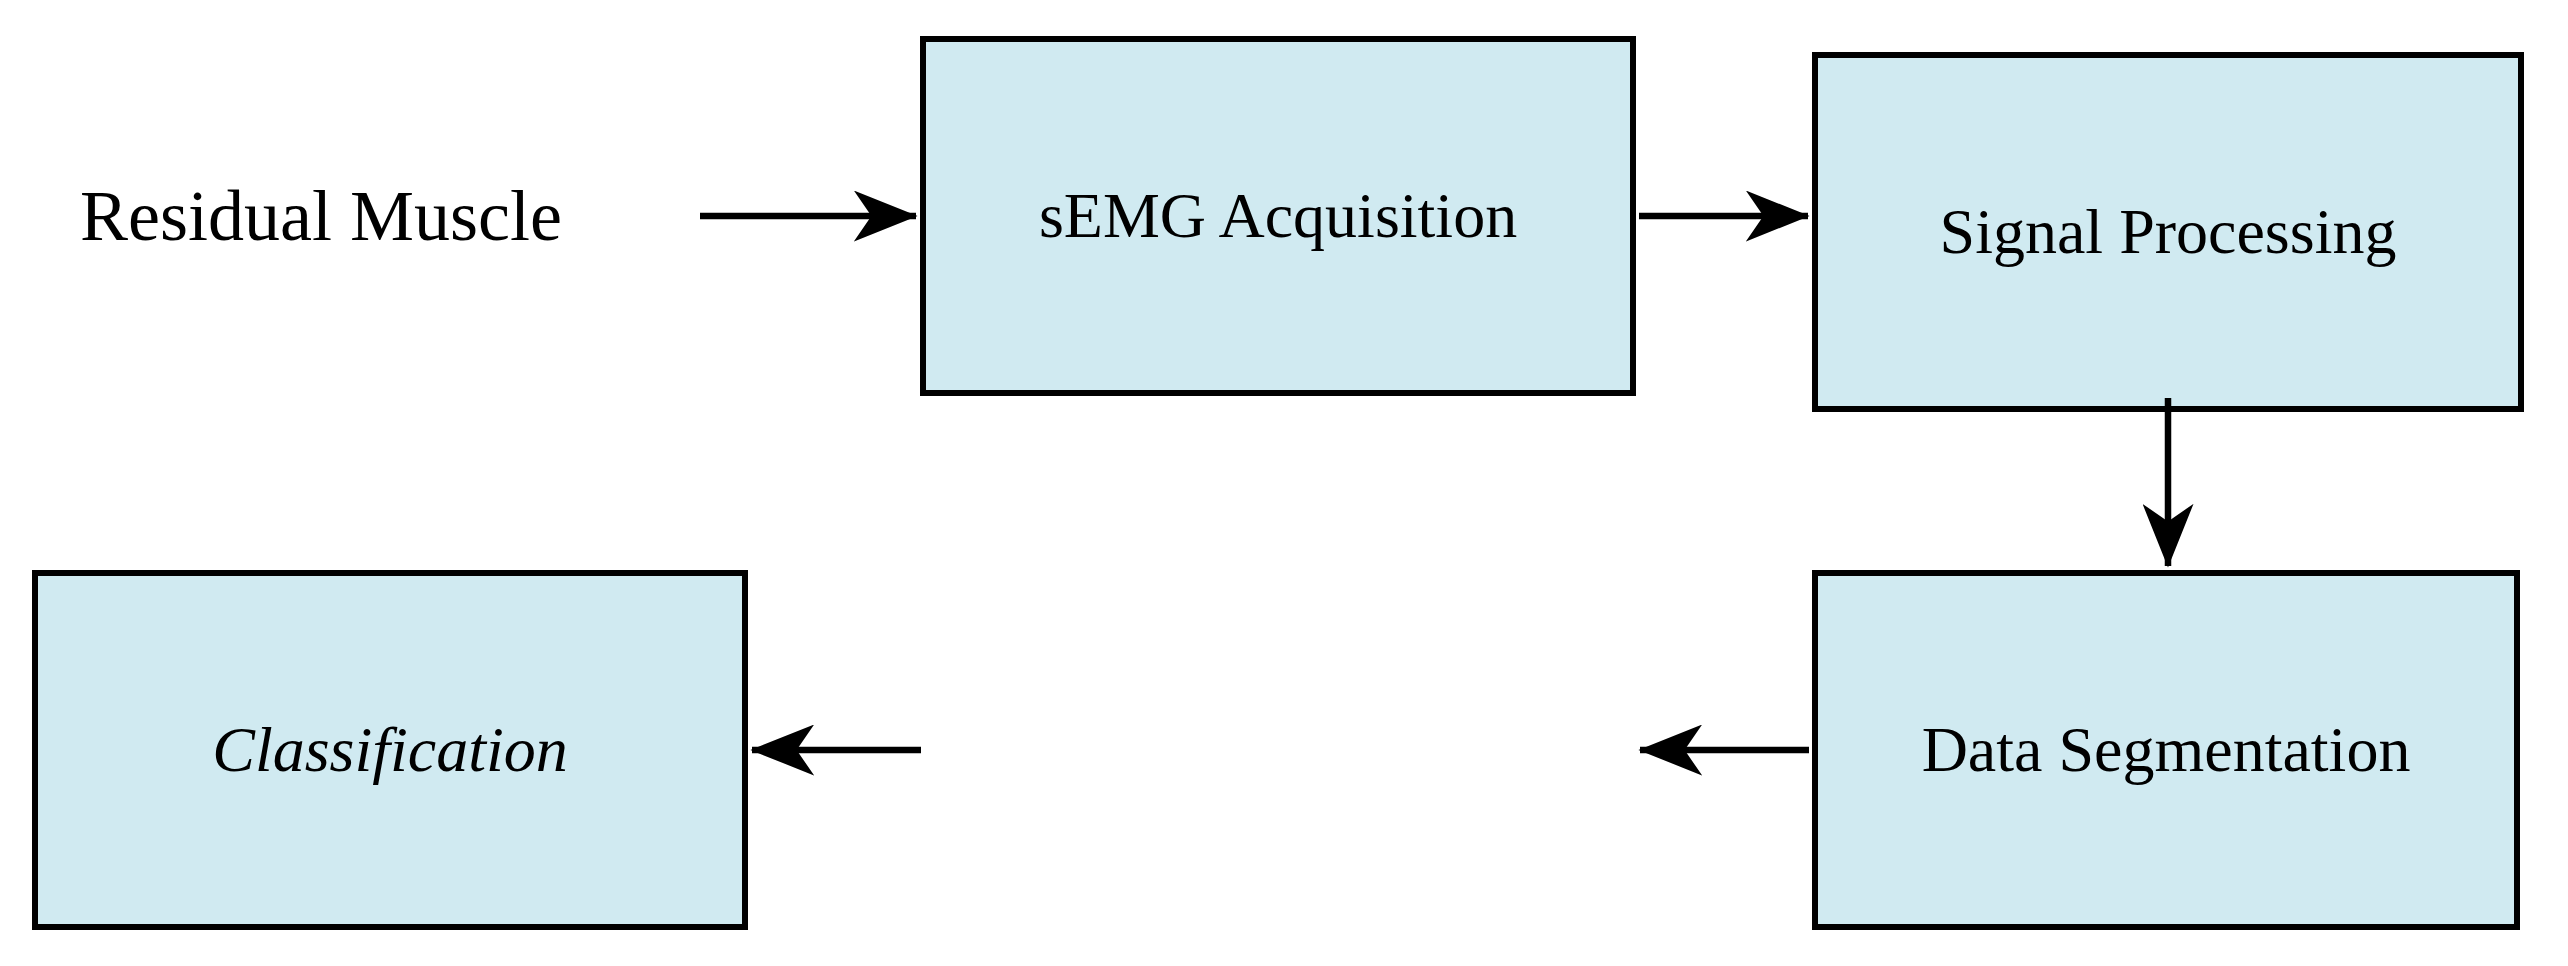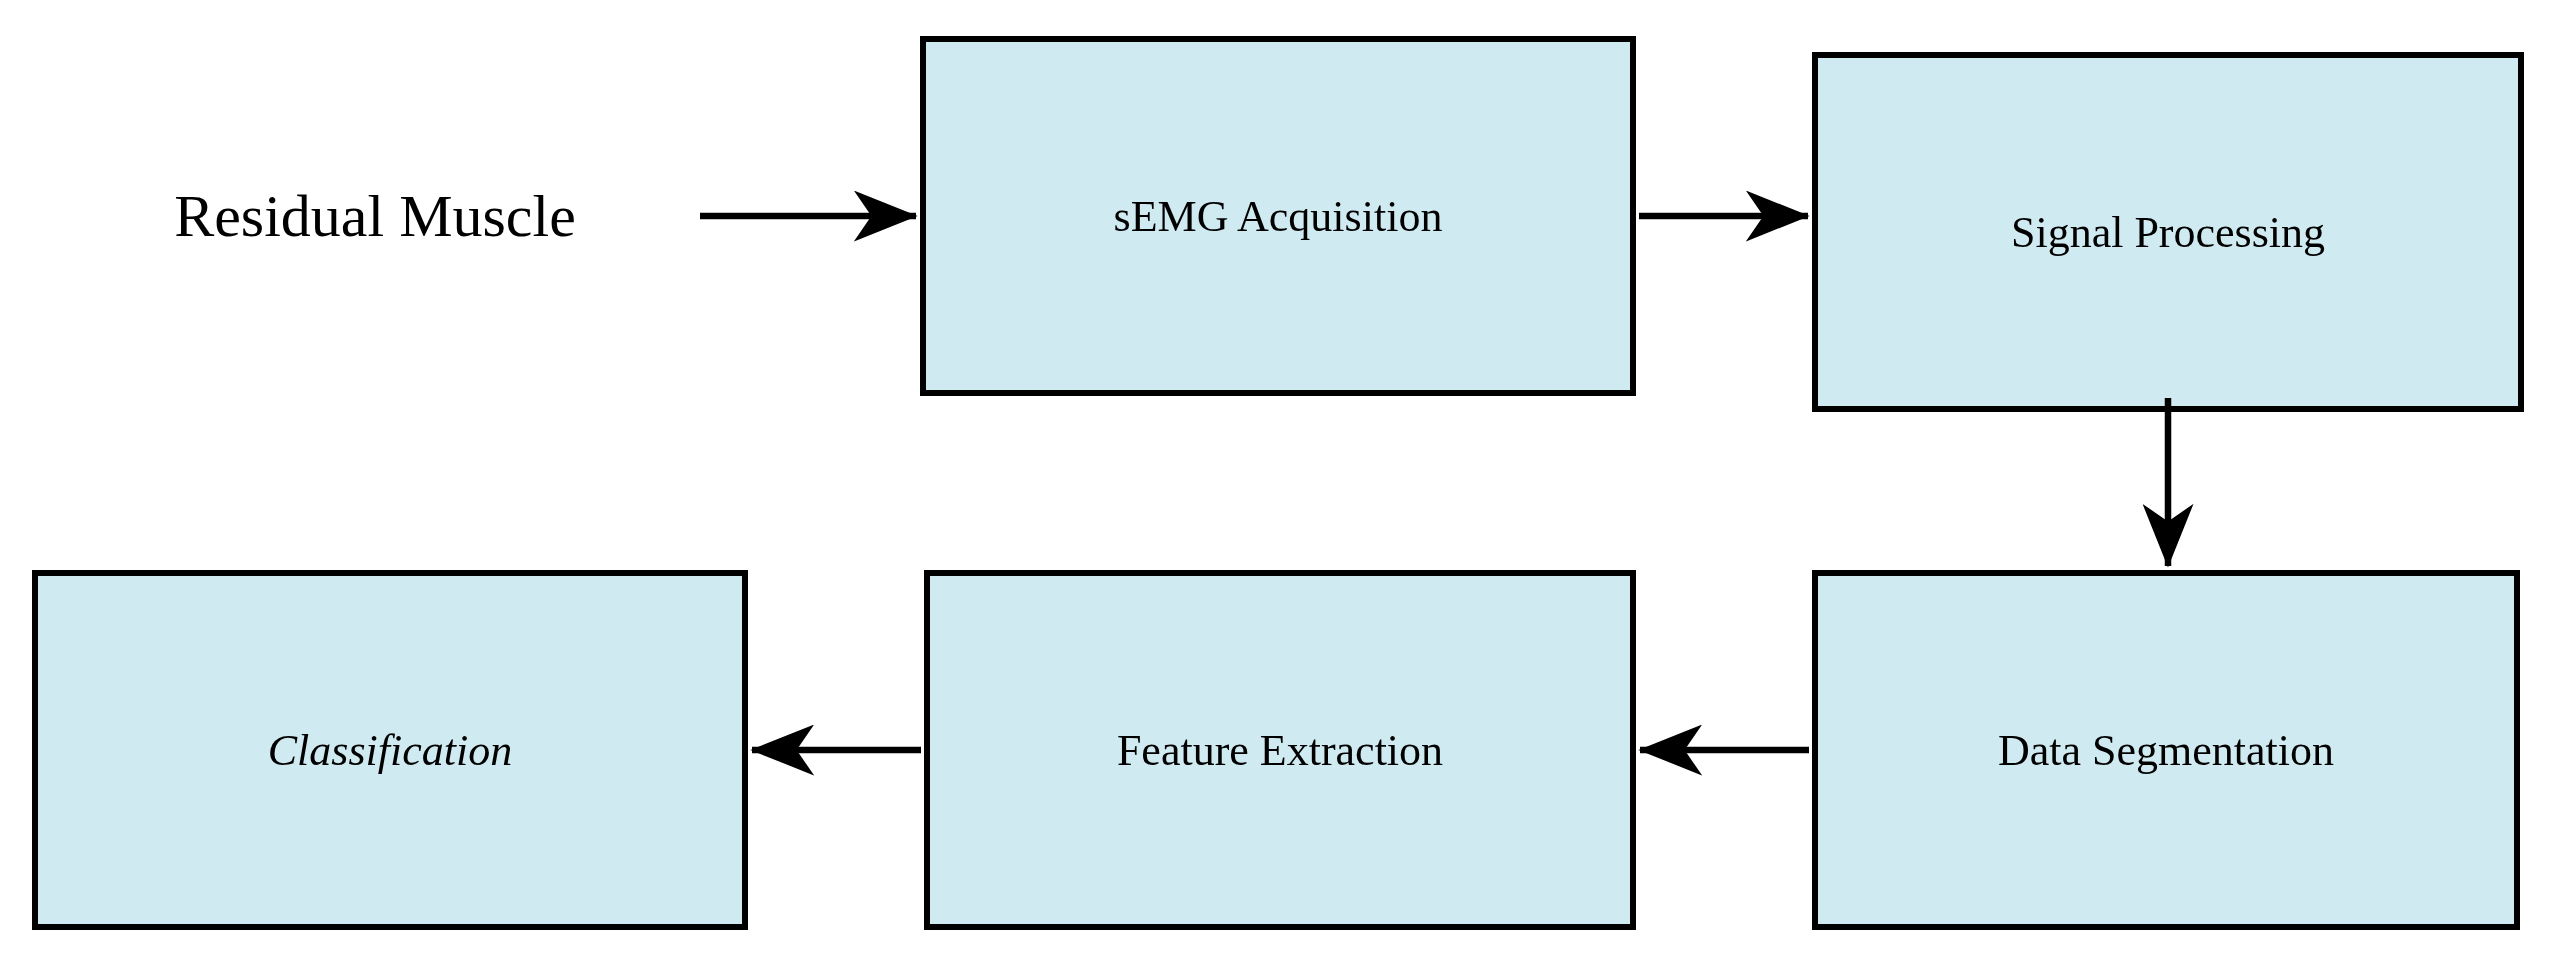--- a/index.html
+++ b/index.html
@@ -17,30 +17,30 @@
     overflow: hidden;
   }
   .node-box {
     position: absolute;
     box-sizing: border-box;
     background: var(--box-fill, #d0eaf1);
     border: 6px solid var(--box-border, #000000);
     display: flex;
     align-items: center;
     justify-content: center;
-    font-size: 44px;
+    font-size: 64px;
     white-space: nowrap;
     text-align: right;
   }
   .plain-label {
     position: absolute;
     display: flex;
     align-items: center;
-    justify-content: center;
-    font-size: 60px;
+    justify-content: flex-start;
+    font-size: 72px;
     white-space: nowrap;
   }
   
   #node-residual-muscle   { left: 80px;   top: 156px; width: 590px; height: 120px; }
   #node-semg-acquisition  { left: 920px;  top: 36px;  width: 716px; height: 360px; }
   #node-signal-processing { left: 1812px; top: 52px;  width: 712px; height: 360px; }
   #node-classification    { left: 32px;   top: 570px; width: 716px; height: 360px; font-style: italic; }
   #node-feature-extraction{ left: 924px;  top: 570px; width: 712px; height: 360px; }
   #node-data-segmentation { left: 1812px; top: 570px; width: 708px; height: 360px; }
 
@@ -73,23 +73,20 @@
   </div>
 
   <div id="node-signal-processing" class="node-box">
     <span>Signal Processing</span>
   </div>
 
   <div id="node-classification" class="node-box">
     <span>Classification</span>
   </div>
 
-  <div id="node-feature-extraction" class="node-box">
-    <span>Feature Extraction</span>
-  </div>
 
   <div id="node-data-segmentation" class="node-box">
     <span>Data Segmentation</span>
   </div>
 
   <svg id="arrow-layer" viewBox="0 0 2568 966" xmlns="http://www.w3.org/2000/svg">
     <defs>
       <marker id="stealth" viewBox="0 0 20 16" refX="19.5" refY="8" markerWidth="64" markerHeight="51" orient="auto" markerUnits="userSpaceOnUse">
         <path class="arrowhead" d="M0,0 L20,8 L0,16 L5.5,8 Z"></path>
       </marker>

